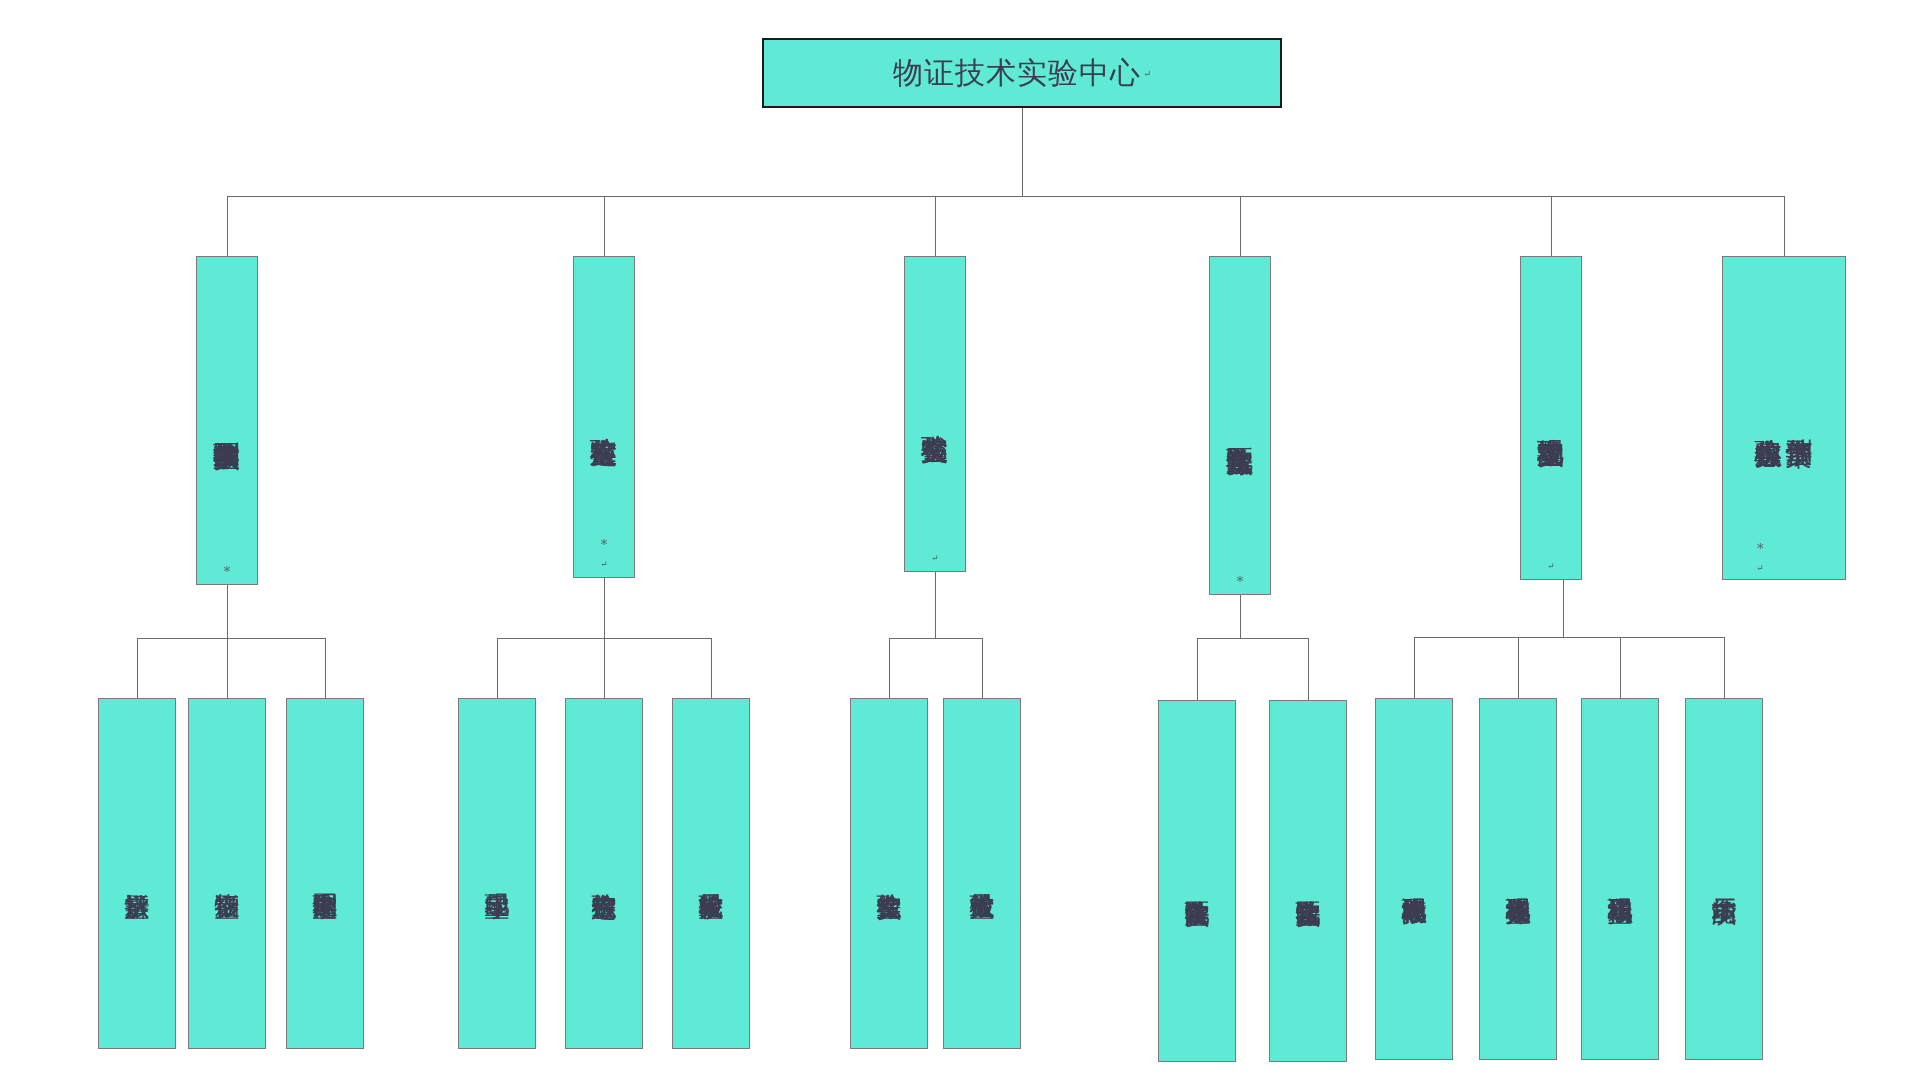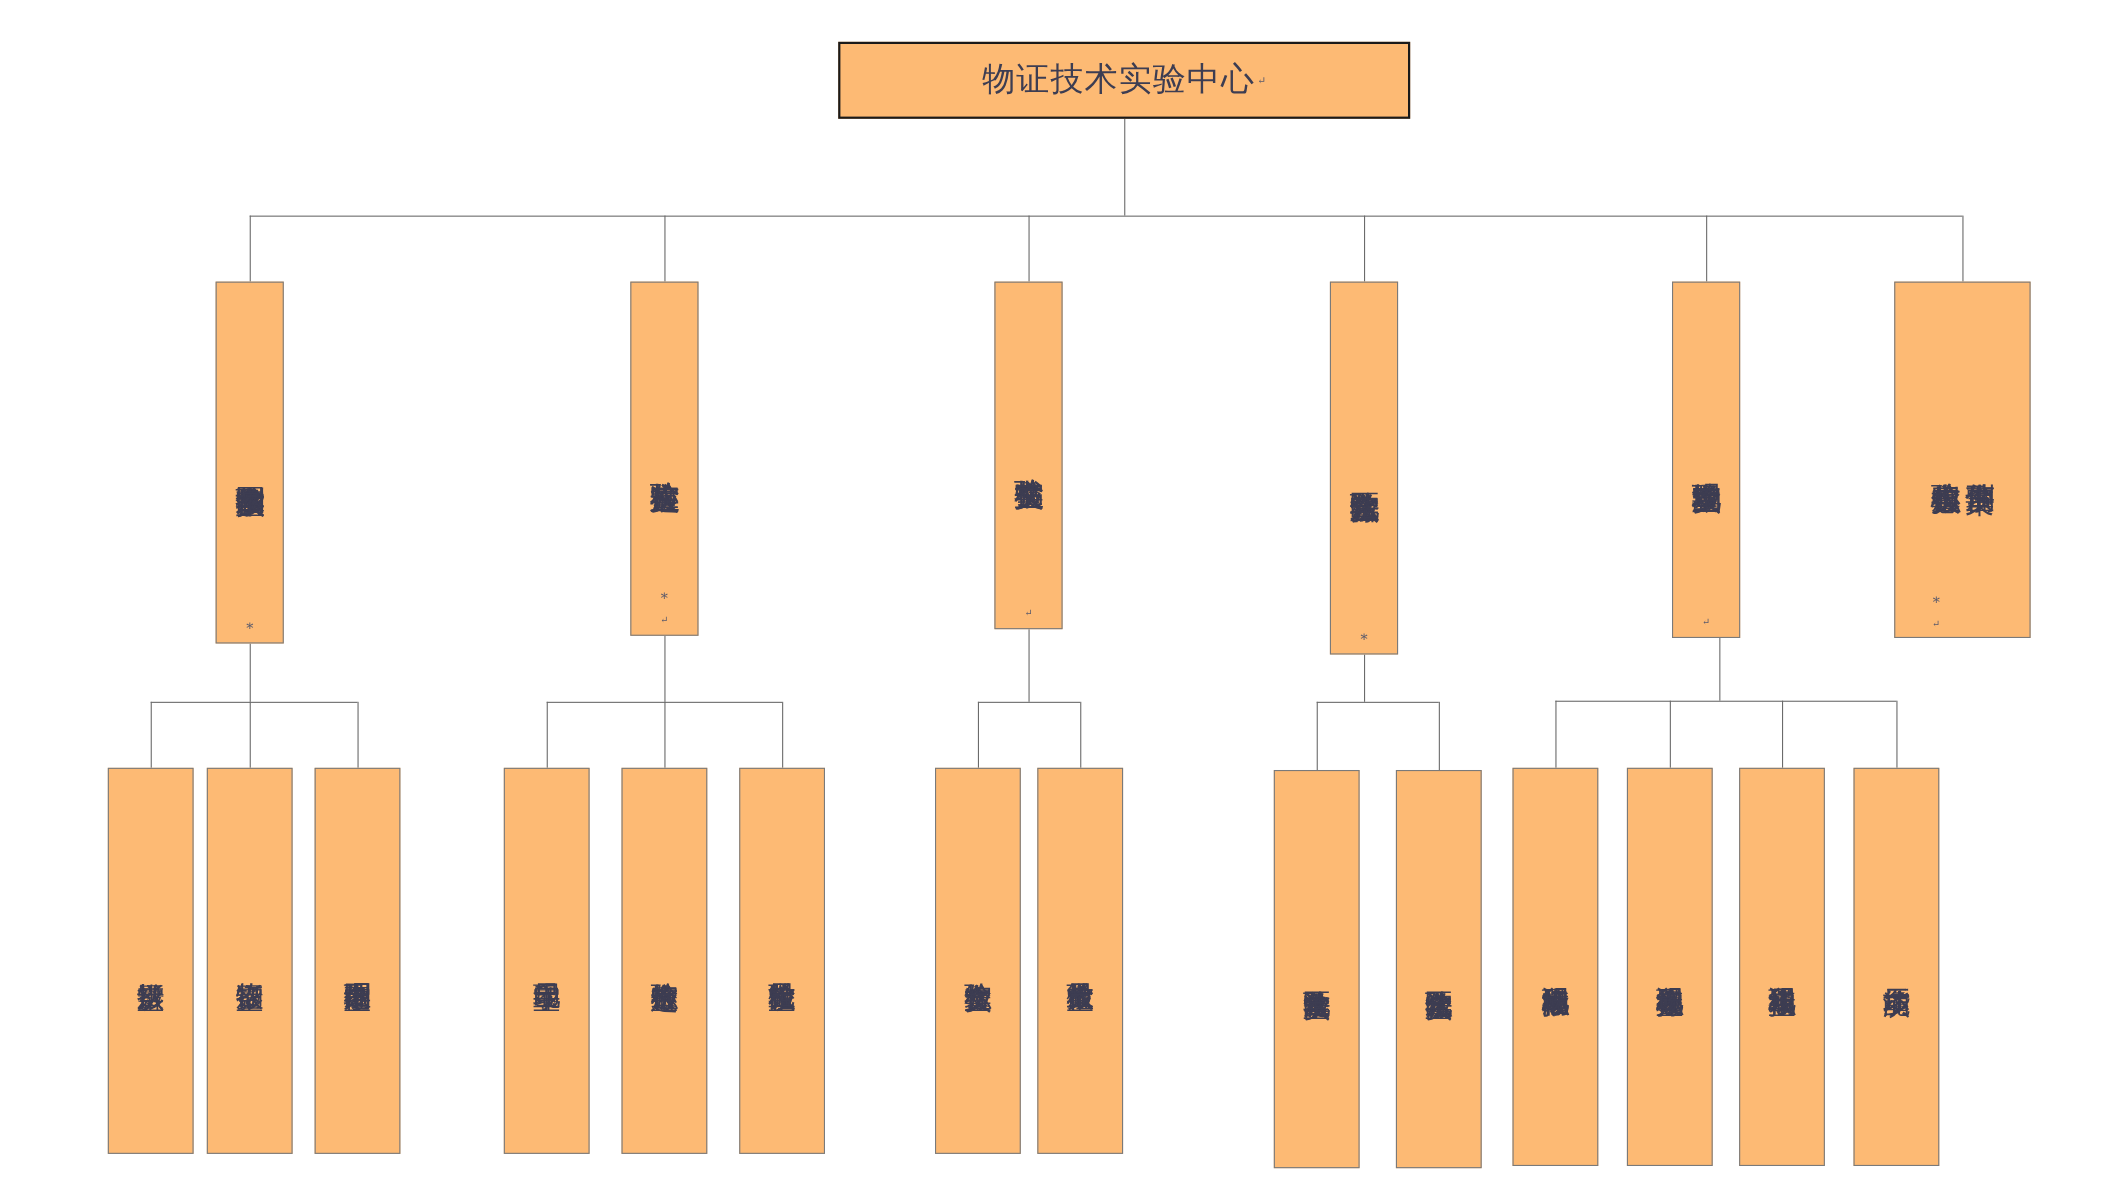--- a/index.html
+++ b/index.html
@@ -25,21 +25,21 @@
     position: absolute;
     background: #6b6b6b;
   }
   .ln.h { height: 1px; }
   .ln.v { width: 1px; }
 
   
   .node {
     position: absolute;
     box-sizing: border-box;
-    background: #fdba74;
+    background: #5eead4;
     display: flex;
     align-items: center;
     justify-content: center;
   }
 
   
   .node.root {
     border: 2px solid #1a1a1a;
   }
   .node.root .label {

